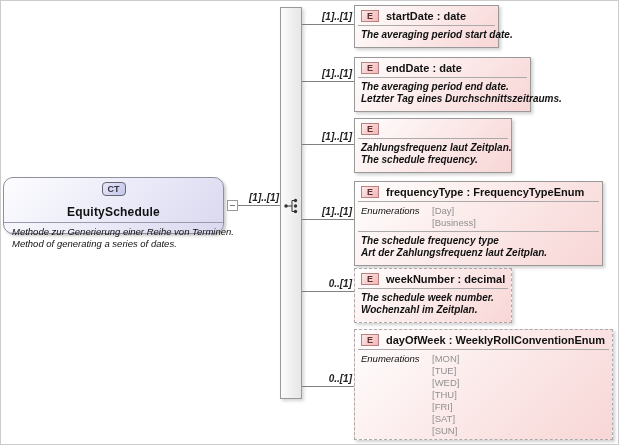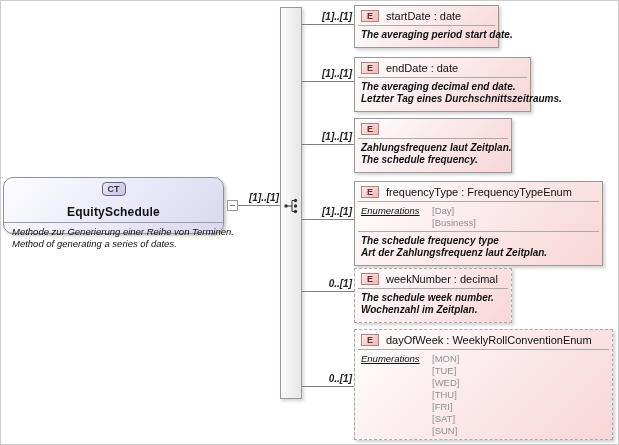--- a/index.html
+++ b/index.html
@@ -67,25 +67,25 @@
   .e-header {
     display:flex; align-items:center; gap:7px; padding:4px 6px 3px 6px;
     white-space:nowrap;
   }
   .e-badge {
     width:18px; height:12px; border:1px solid #bb8080; flex:0 0 auto;
     background:linear-gradient(135deg,#fdeaea,#f3b6b6);
     color:#5d2e2e; font-size:9px; font-weight:bold;
     display:flex; align-items:center; justify-content:center;
   }
-  .e-title { font-size:11px; font-weight:normal; color:#111111; }
+  .e-title { font-size:11px; font-weight:bold; color:#111111; }
   .sep { border-top:1px solid #aaaaaa; margin:0 3px; }
   .e-ann { padding:3px 6px 6px 6px; font-size:10px; font-style:italic; color:#111111; line-height:12px; white-space:nowrap;font-weight:bold; }
   .enums { display:flex; padding:3px 6px 2px 6px; font-size:9.5px; line-height:12px; }
-  .enums-label { font-style:italic; color:#111111; width:71px; flex:0 0 auto;text-decoration:underline; }
+  .enums-label { font-style:italic; color:#111111; width:71px; flex:0 0 auto; }
   .enum-vals { color:#909090; }
   .enum-vals div { line-height:12px; }
 </style>
 </head>
 <body>
 
 <div class="canvas">
 
   <div class="ct-box">
     <div class="ct-header">
@@ -146,21 +146,21 @@
     </div>
   </div>
 
   <div class="ebox" style="top:56px; width:177px;">
     <div class="e-header">
       <span class="e-badge">E</span>
       <span class="e-title">endDate : date</span>
     </div>
     <div class="sep"></div>
     <div class="e-ann">
-      <div>The averaging decimal end date.</div>
+      <div>The averaging period end date.</div>
       <div>Letzter Tag eines Durchschnittszeitraums.</div>
     </div>
   </div>
 
   <div class="ebox" style="top:117px; width:158px;">
     <div class="e-header">
       <span class="e-badge">E</span>
     </div>
     <div class="sep"></div>
     <div class="e-ann">

